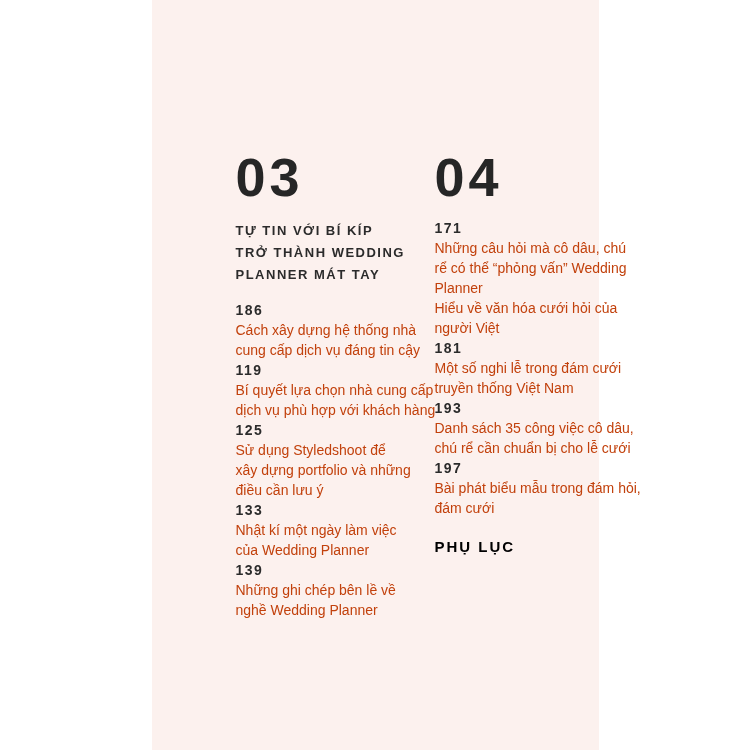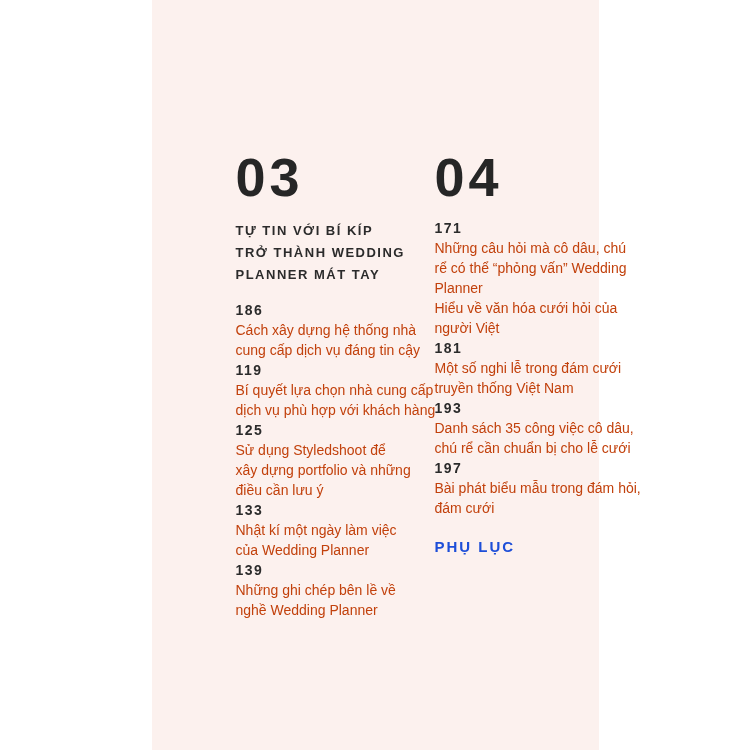--- a/index.html
+++ b/index.html
@@ -63,21 +63,21 @@
   }
   .entry-title {
     white-space: pre;
     color: #c2410c;
   }
   .appendix {
     margin-top: 20px;
     font-size: 15px;
     font-weight: 700;
     letter-spacing: 2px;
-    color: #1d4ed8;
+    color: #000000;
   }
 </style>
 </head>
 <body>
 
 <div class="canvas">
   <div class="page">
     <div class="columns">
 
       <section class="col col-left">

